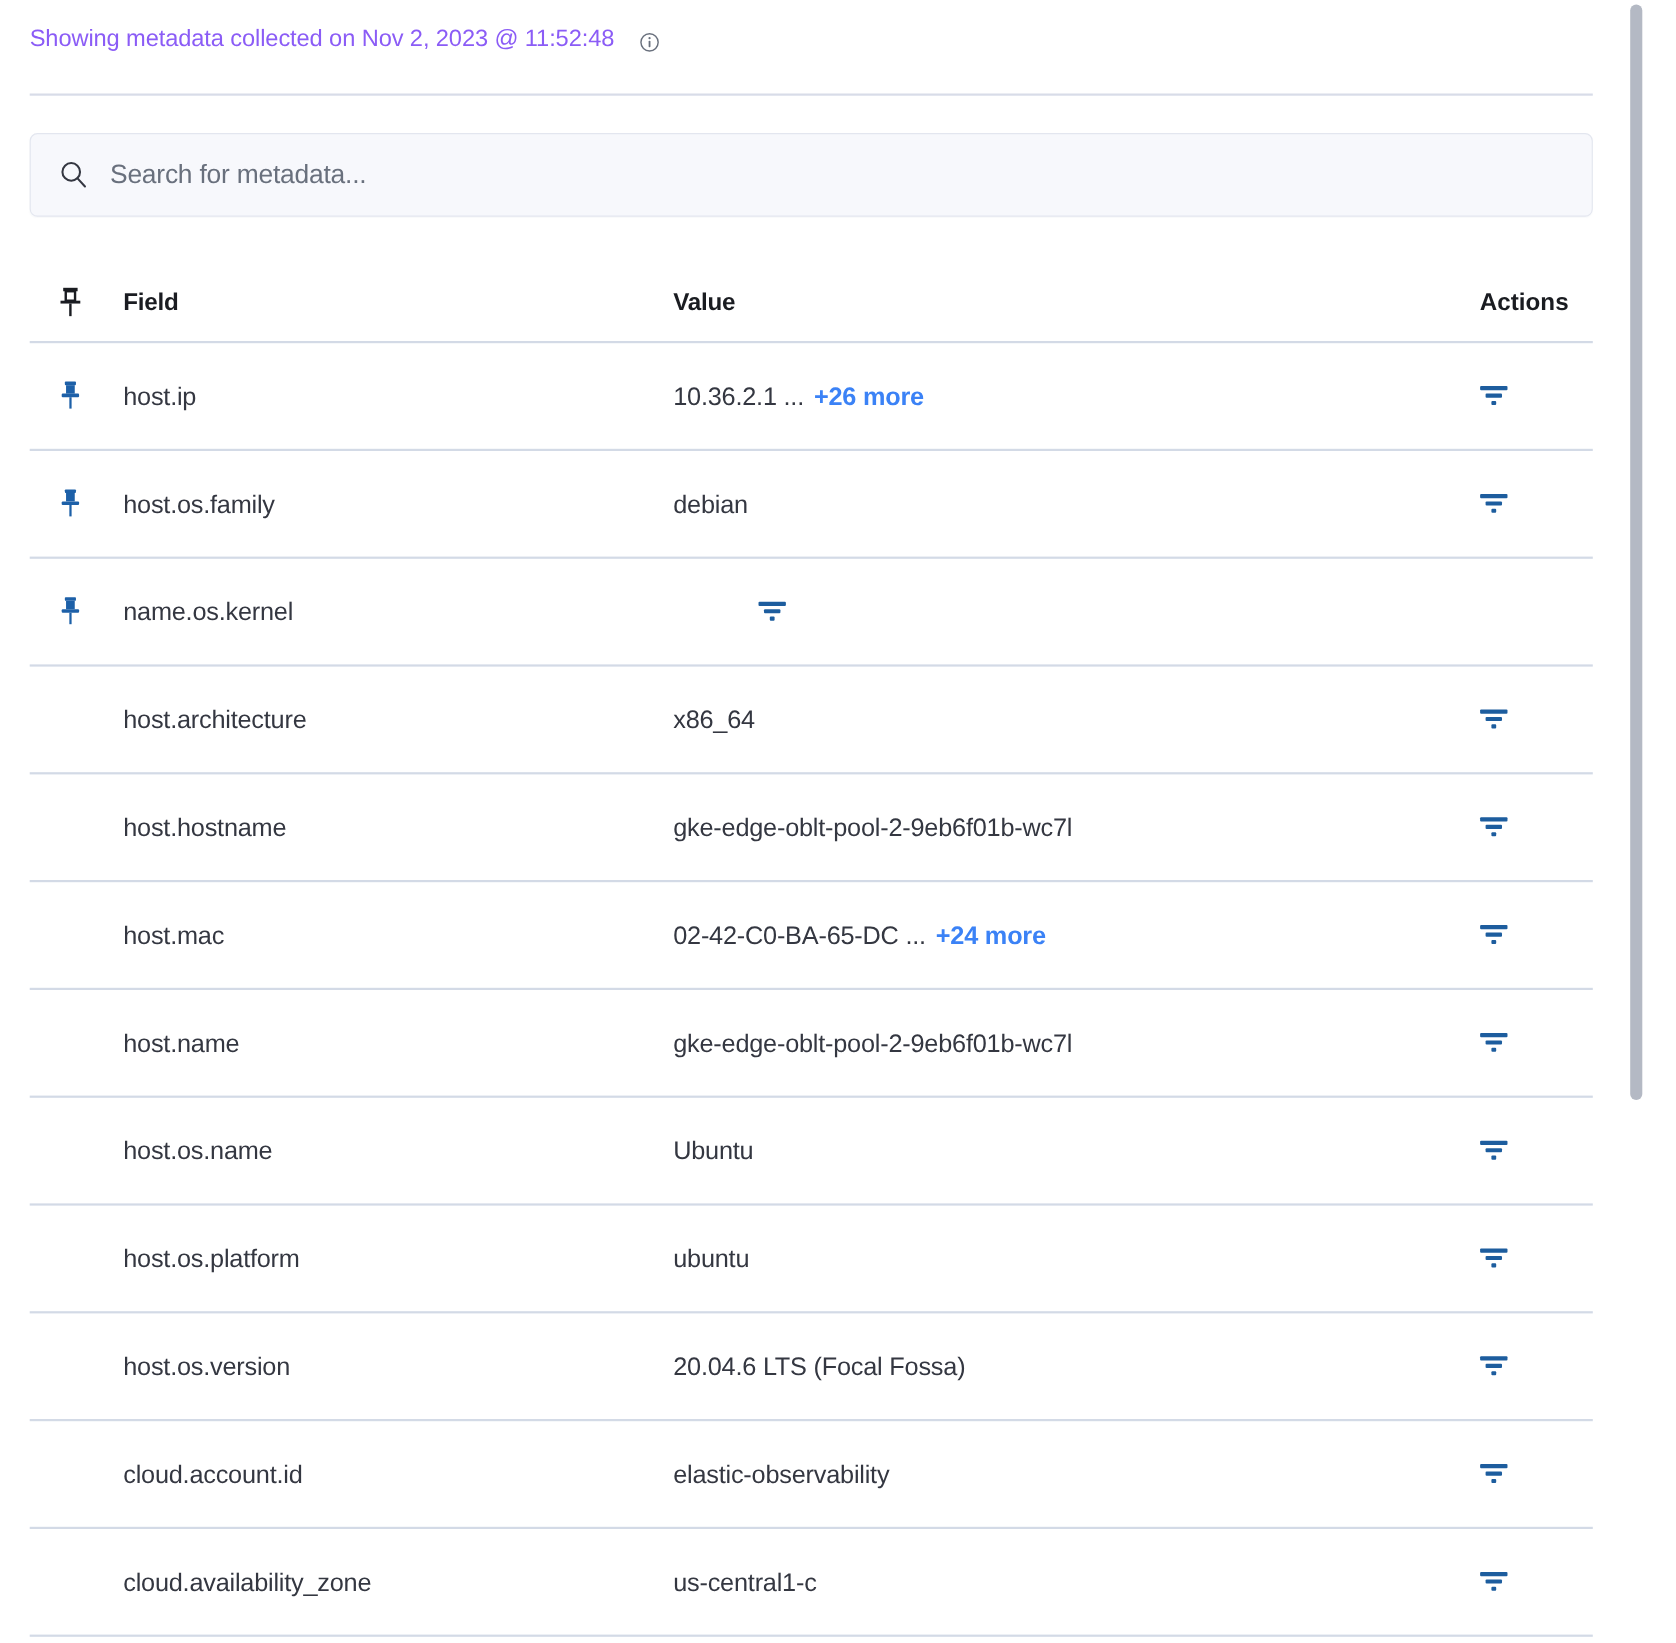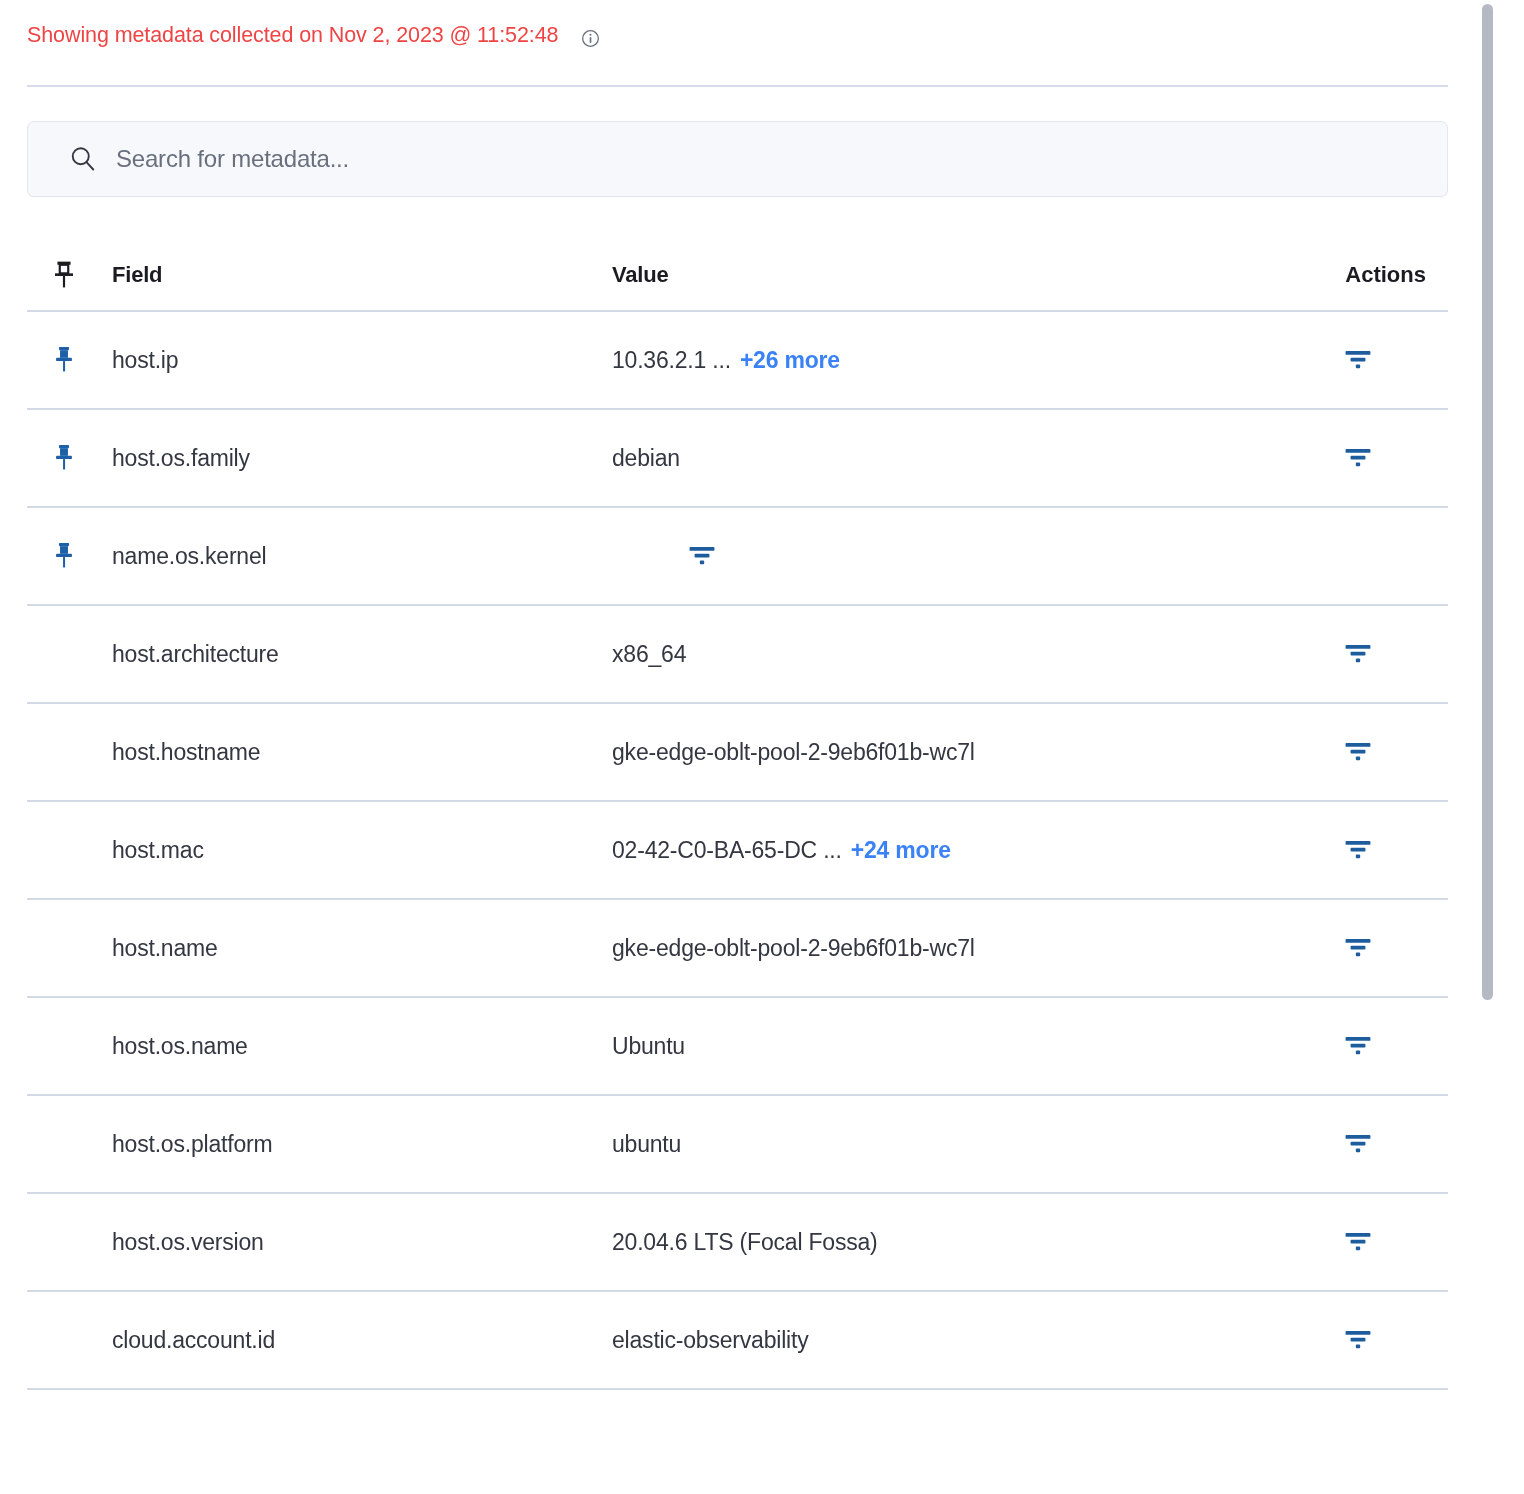--- a/index.html
+++ b/index.html
@@ -29,21 +29,21 @@
   
   .meta-header {
     position: absolute;
     left: 27px;
     top: 20px;
     display: flex;
     align-items: center;
     gap: 23px;
     font-size: 21.5px;
     line-height: 30px;
-    color: #ef4444;
+    color: #8b5cf6;
     letter-spacing: -0.1px;
     white-space: nowrap;
   }
   .info-icon {
     width: 19px;
     height: 19px;
     display: inline-block;
     flex: 0 0 auto;
   }
 
@@ -62,21 +62,21 @@
     left: 27px;
     top: 121px;
     width: 1421px;
     height: 76px;
     box-sizing: border-box;
     background: #f7f8fc;
     border: 1px solid #e3e6ef;
     border-radius: 7px;
     display: flex;
     align-items: center;
-    padding: 0 40px;
+    padding: 0 24px;
     box-shadow: 0 1px 1px rgba(152,162,179,0.06);
   }
   .search-icon {
     width: 30px;
     height: 30px;
     flex: 0 0 auto;
     margin-right: 18px;
   }
   .search-input {
     flex: 1 1 auto;
@@ -380,20 +380,32 @@
           <div class="c-field">cloud.account.id</div>
           <div class="c-value"><span>elastic-observability</span></div>
           <div class="c-actions">
             <span class="filter-icon"><svg viewBox="0 0 18 14" width="28" height="22" xmlns="http://www.w3.org/2000/svg">
                 <rect x="1" y="1.2" width="16" height="2.5" rx="0.6" fill="#1d5d9e"></rect>
                 <rect x="4.2" y="5.6" width="9.6" height="2.4" rx="0.6" fill="#1d5d9e"></rect>
                 <rect x="7.6" y="9.9" width="2.8" height="2.4" rx="0.6" fill="#1d5d9e"></rect>
               </svg></span>
           </div>
         </div>
+        <div class="t-row t-body-row">
+          <div class="c-pin"></div>
+          <div class="c-field">cloud.availability_zone</div>
+          <div class="c-value"><span>us-central1-c</span></div>
+          <div class="c-actions">
+            <span class="filter-icon"><svg viewBox="0 0 18 14" width="28" height="22" xmlns="http://www.w3.org/2000/svg">
+                <rect x="1" y="1.2" width="16" height="2.5" rx="0.6" fill="#1d5d9e"></rect>
+                <rect x="4.2" y="5.6" width="9.6" height="2.4" rx="0.6" fill="#1d5d9e"></rect>
+                <rect x="7.6" y="9.9" width="2.8" height="2.4" rx="0.6" fill="#1d5d9e"></rect>
+              </svg></span>
+          </div>
+        </div>
       </div>
 
   </div>
 
   <div class="scroll-track">
     <div class="scroll-thumb"></div>
   </div>
 
 </div>
 

